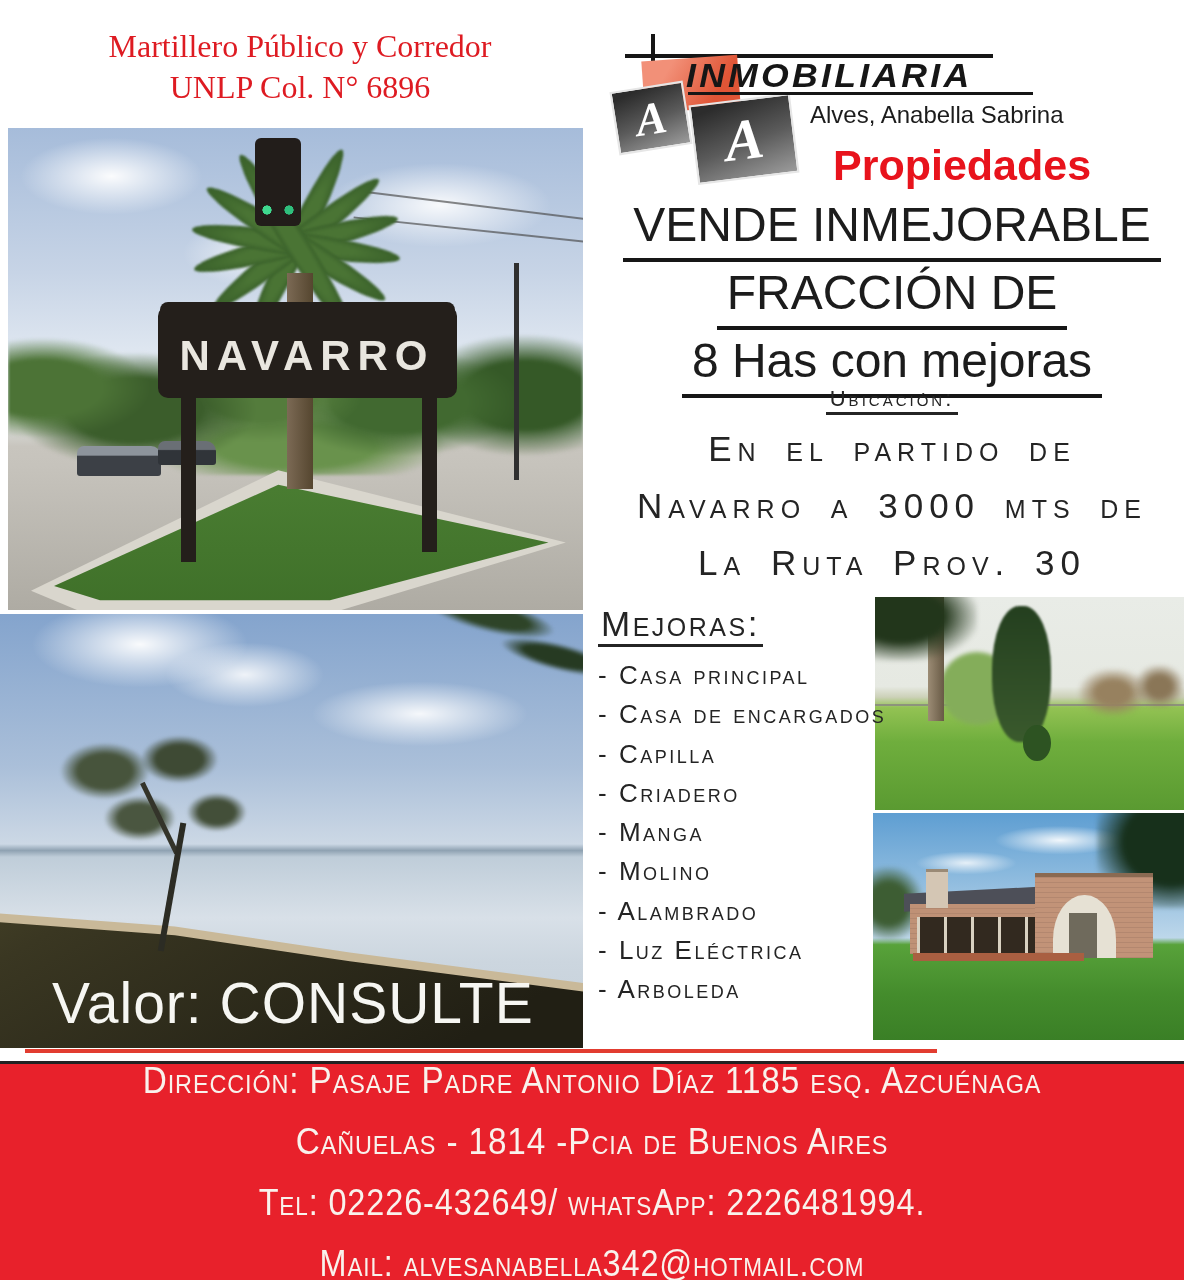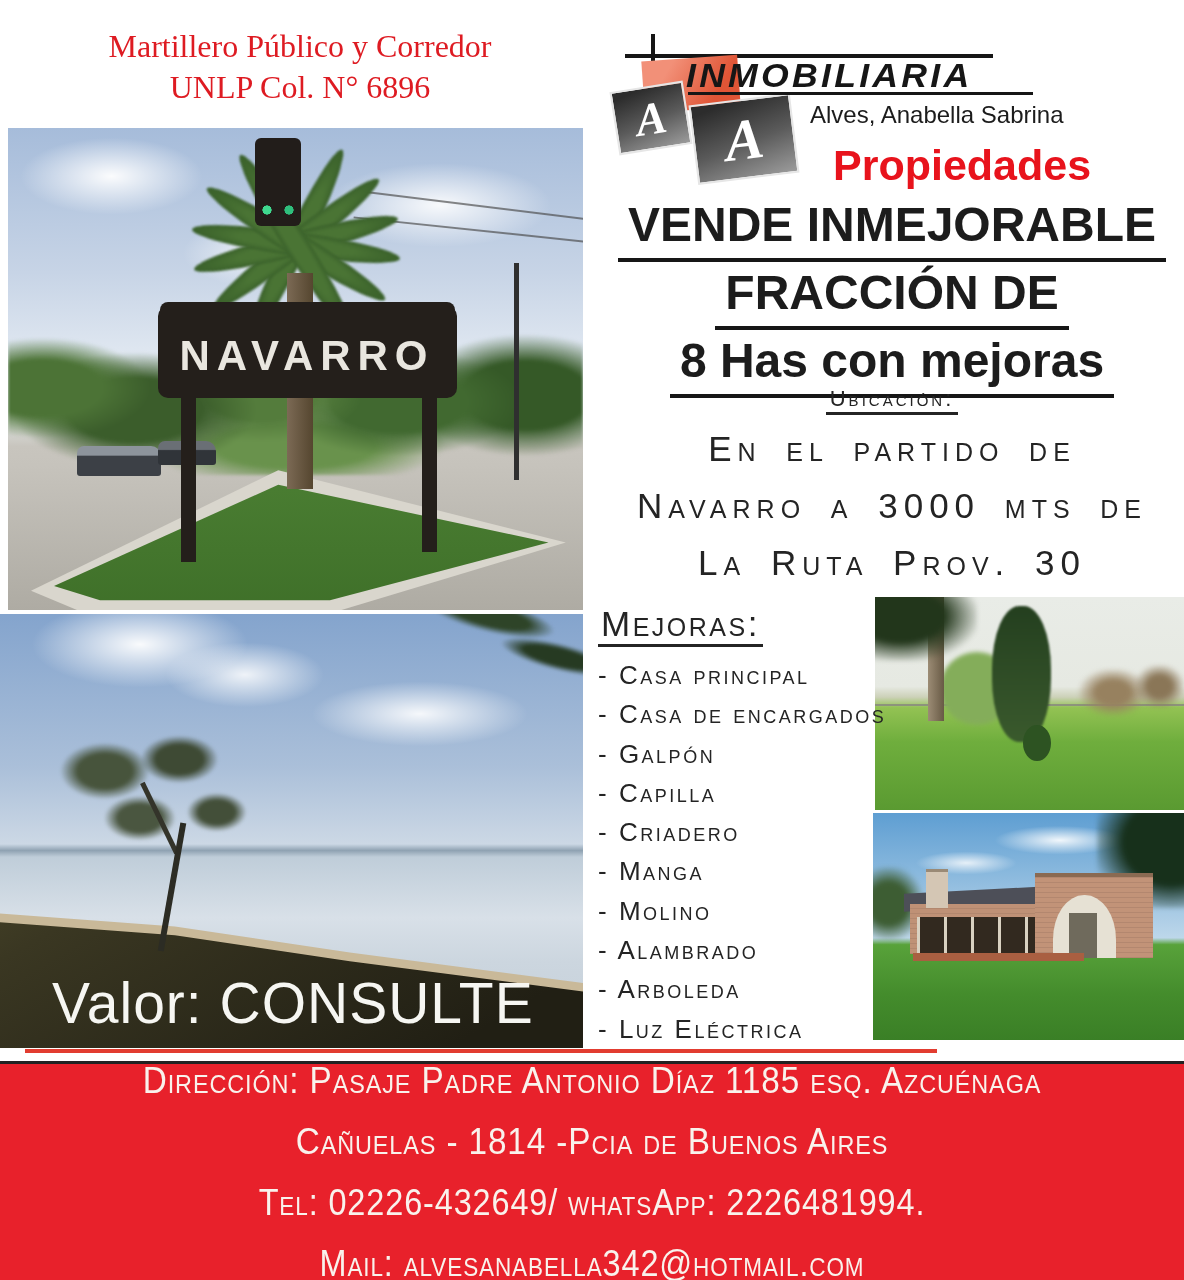--- a/index.html
+++ b/index.html
@@ -23,21 +23,21 @@
   .sq1{left:14px;top:86px;width:70px;height:60px;transform:rotate(-9deg);font-size:46px;}
   .sq2{left:93px;top:99px;width:98px;height:76px;transform:rotate(-7deg);font-size:58px;}
   .logo-brand{position:absolute;left:86px;top:57px;font-weight:bold;font-style:italic;
     font-size:33px;letter-spacing:3px;color:#161616;transform:scaleX(1.08);transform-origin:left;}
   .logo-underline{position:absolute;left:88px;top:92px;width:345px;height:3px;background:#161616;}
   .logo-agent{position:absolute;left:210px;top:101px;font-size:24px;color:#1c1c1c;}
   .logo-tagline{position:absolute;left:233px;top:131px;font-size:43px;font-weight:bold;color:#e8131c;margin-top:10px;}
 
   
   .title-block{position:absolute;left:600px;top:194px;width:584px;text-align:center;
-    font-weight:bold;font-size:48px;line-height:62px;color:#1c1c1c;}
+    font-weight:normal;font-size:48px;line-height:62px;color:#1c1c1c;}
   .title-block span{display:inline-block;border-bottom:4px solid #161616;padding:0 10px 2px 10px;}
 
   
   .loc-block{position:absolute;left:600px;top:386px;width:584px;text-align:center;color:#242424;}
   .loc-head{font-size:22px;font-variant:small-caps;letter-spacing:3px;margin-bottom:8px;}
   .loc-head span{border-bottom:3px solid #242424;padding:0 4px 1px 4px;}
   .loc-lines{font-size:35px;letter-spacing:6px;word-spacing:9px;line-height:57px;
     font-variant:small-caps;}
 
   
@@ -272,28 +272,27 @@
     <div class="lake-trunk"></div>
     <div class="price-overlay">Valor: CONSULTE</div>
   </div>
 
   <div class="mejoras">
     <div class="mej-head">
       <span>Mejoras:</span>
     </div>
     <div class="mej-item">- Casa principal</div>
     <div class="mej-item">- Casa de encargados</div>
-    <div class="mej-item">- Galpón</div>
     <div class="mej-item">- Capilla</div>
     <div class="mej-item">- Criadero</div>
     <div class="mej-item">- Manga</div>
     <div class="mej-item">- Molino</div>
     <div class="mej-item">- Alambrado</div>
+    <div class="mej-item">- Luz Eléctrica</div>
     <div class="mej-item">- Arboleda</div>
-    <div class="mej-item">- Luz Eléctrica</div>
   </div>
 
   <div class="photo photo-garden">
     <div class="fill garden-bg"></div>
     <div class="g-fence"></div>
     <div class="g-willow"></div>
     <div class="g-conifer"></div>
     <div class="g-palmtrunk"></div>
     <div class="g-palmtop"></div>
     <div class="g-bare1"></div>

